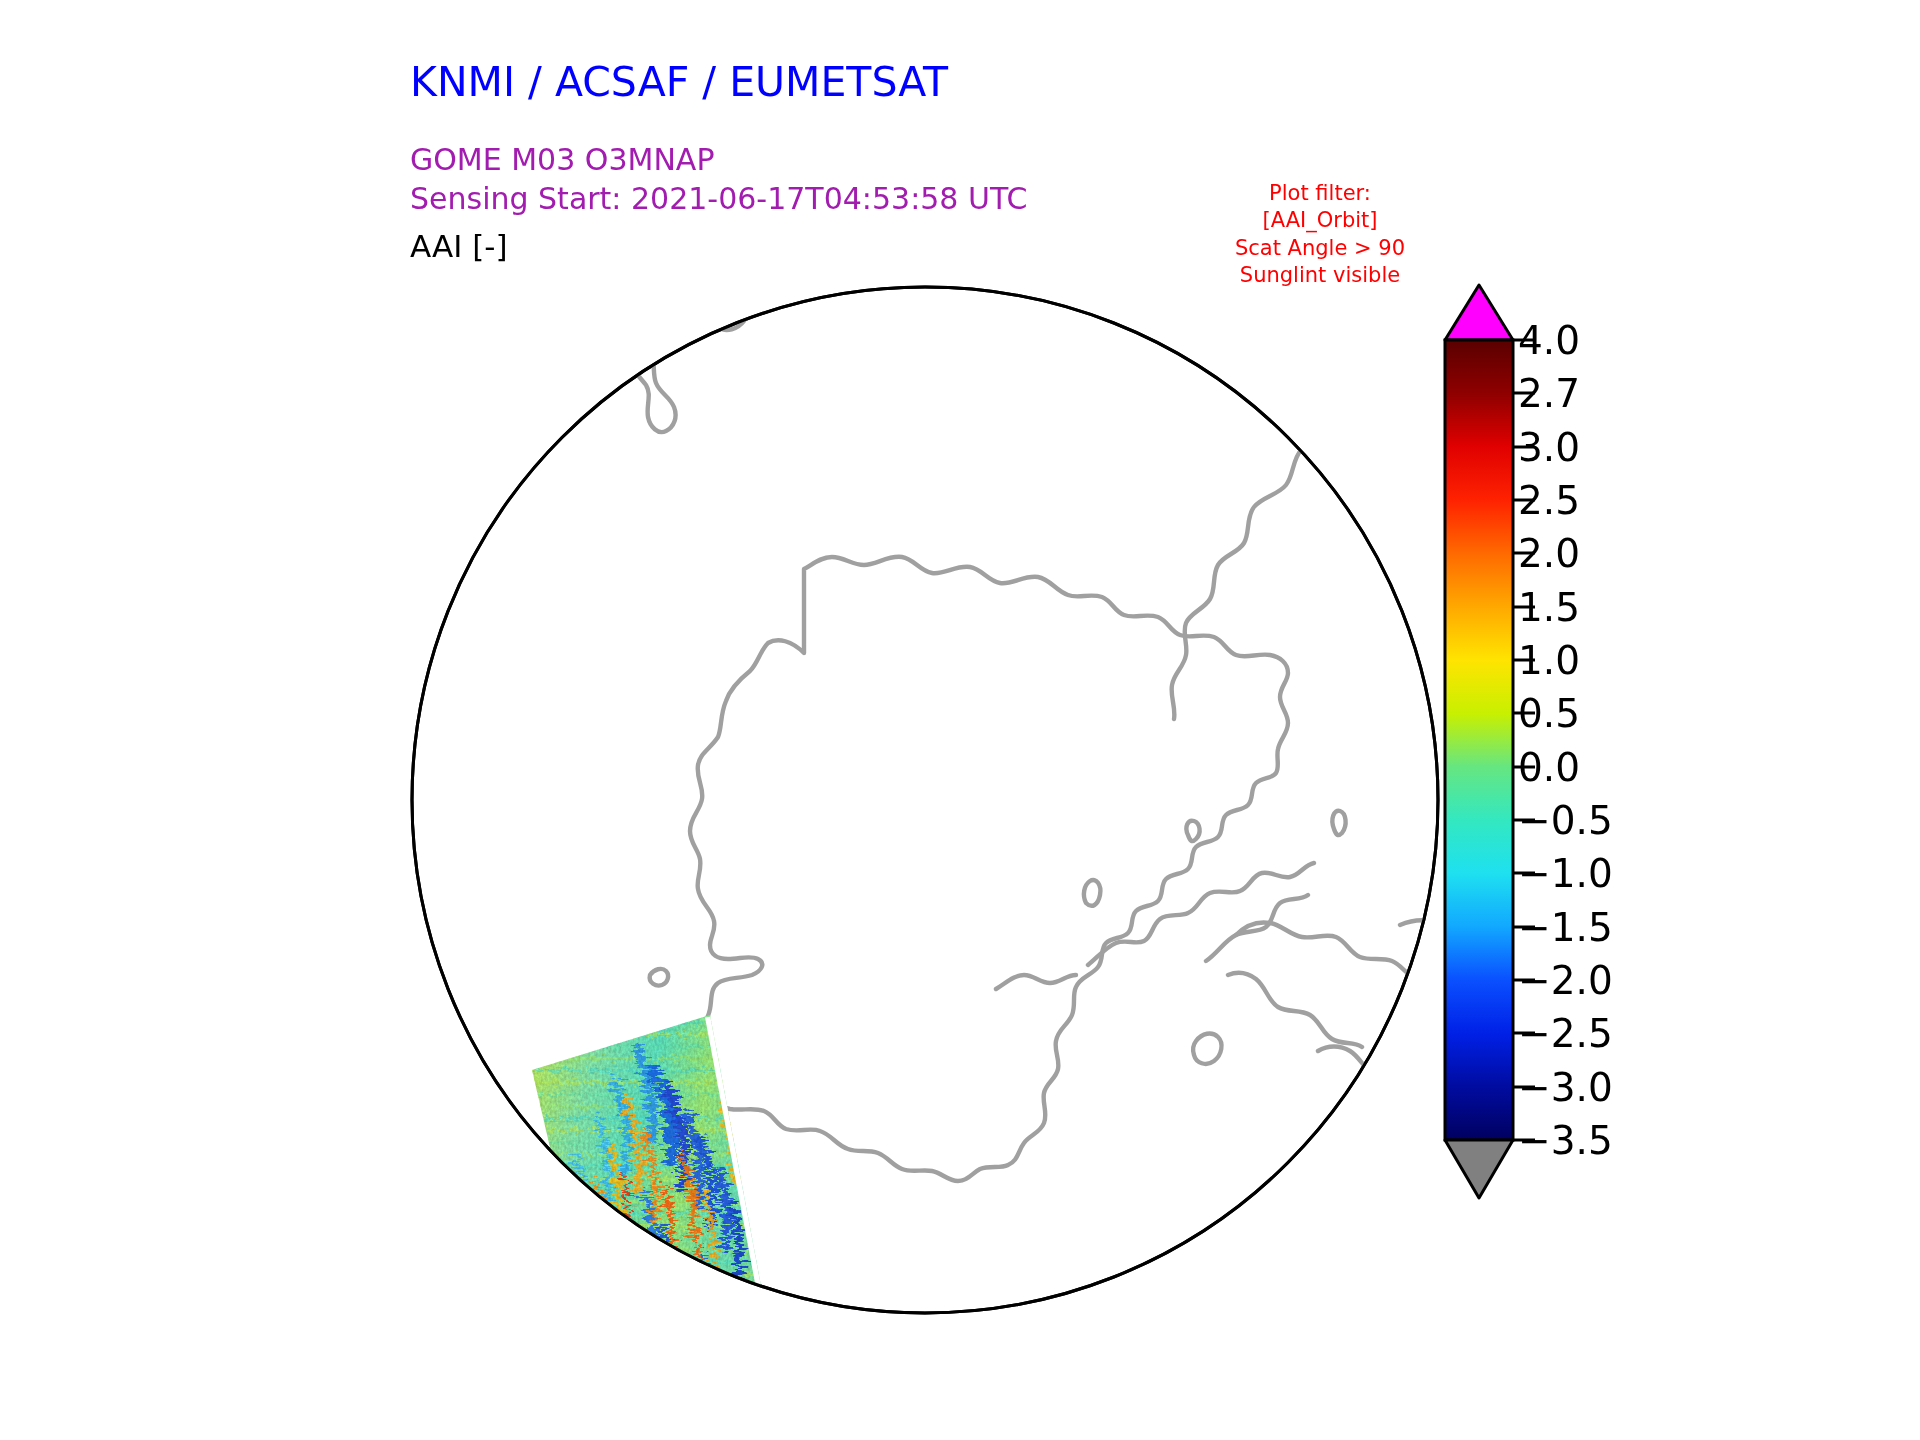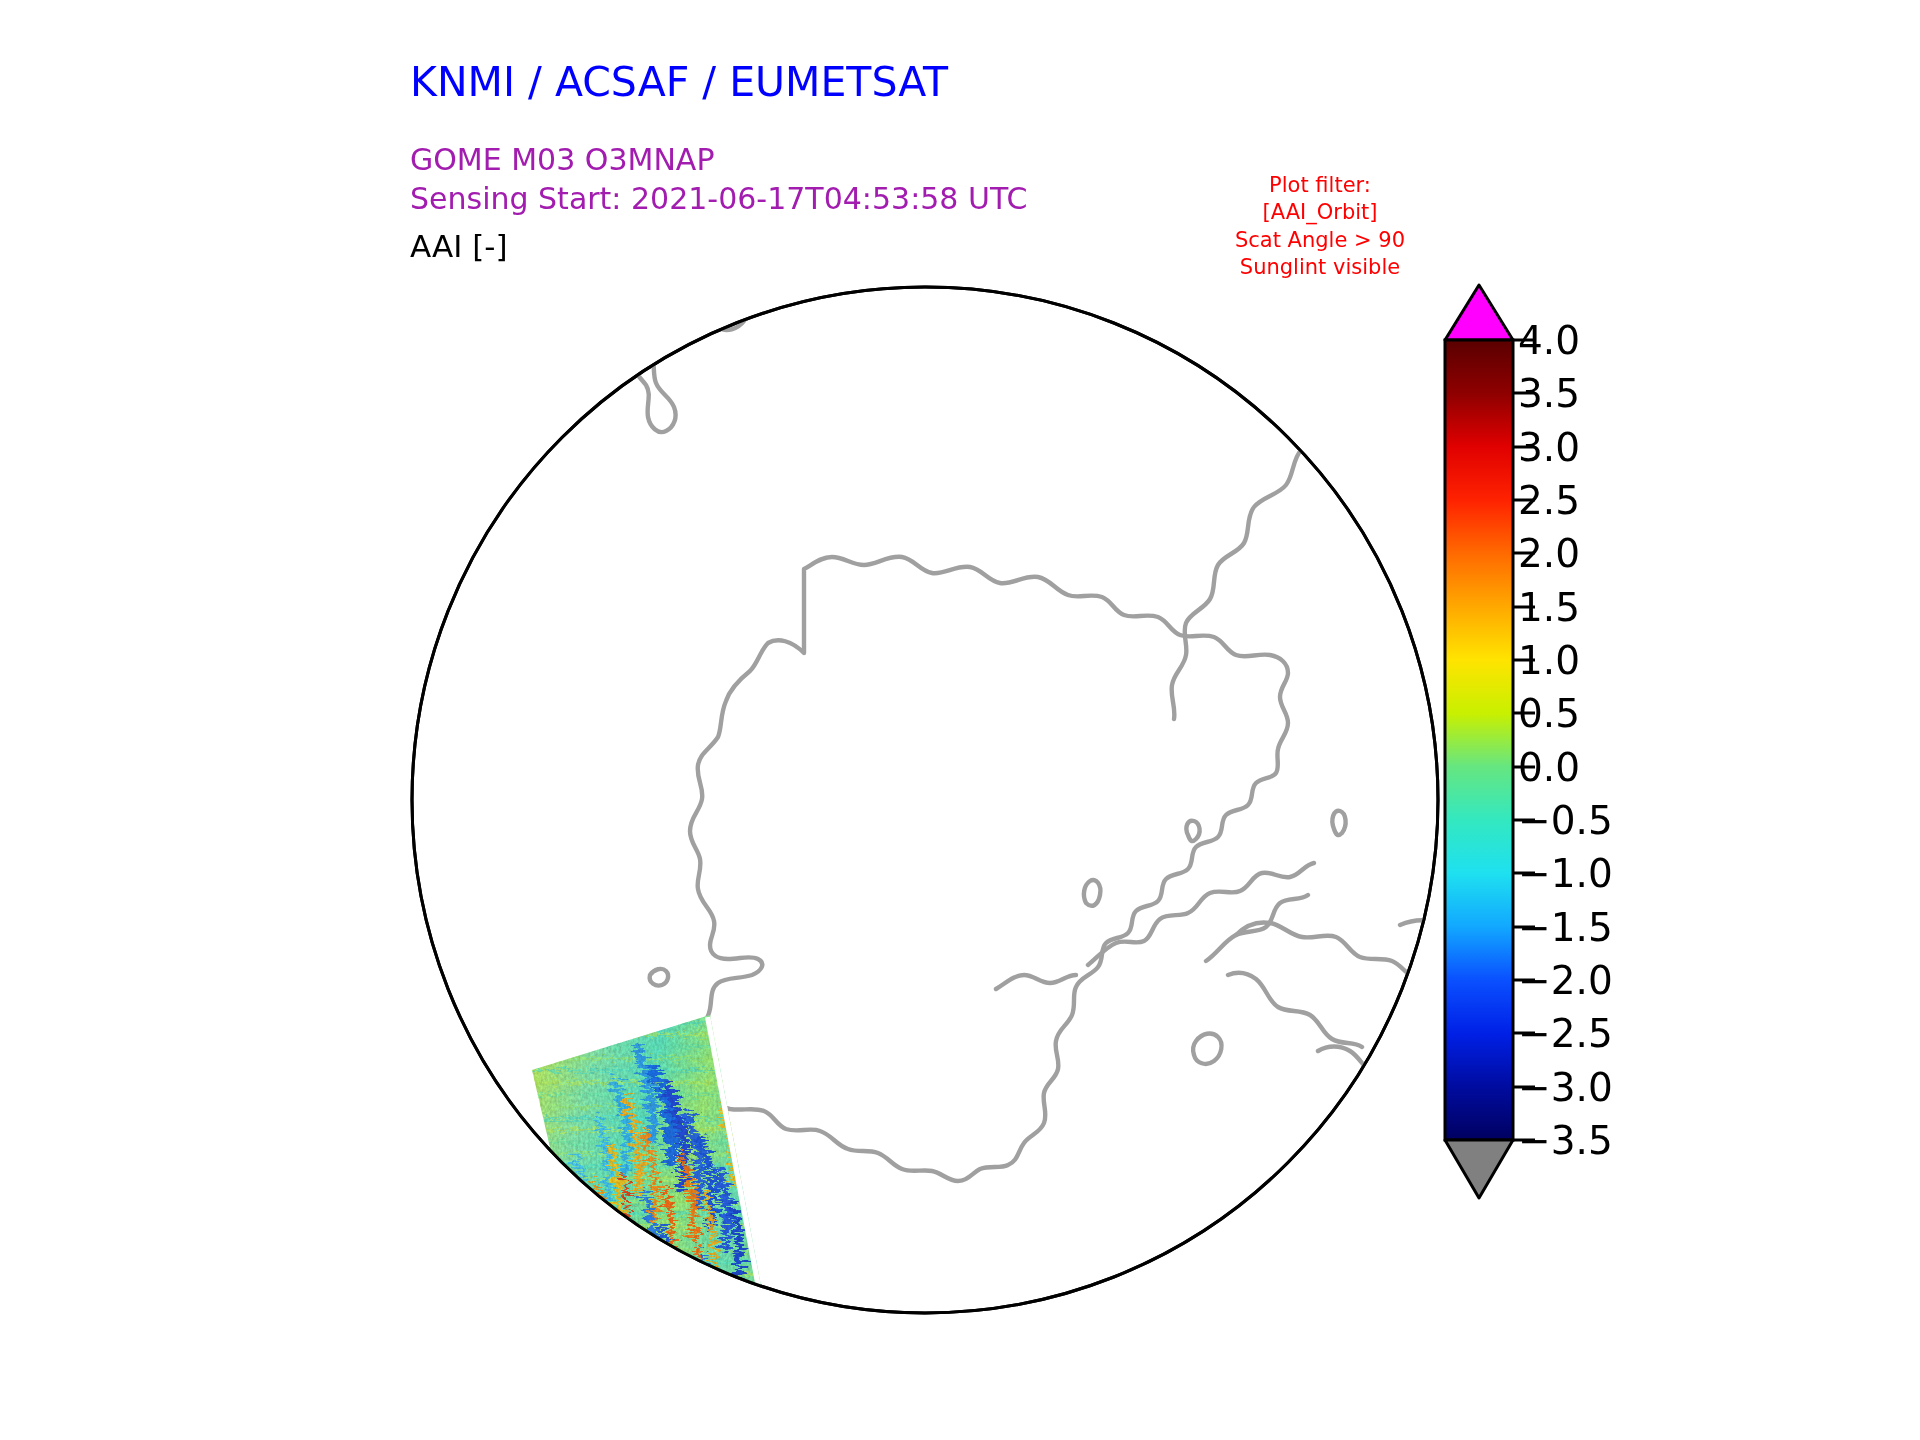--- a/index.html
+++ b/index.html
@@ -54,21 +54,21 @@
     position: absolute;
     left: 410px;
     top: 228px;
     width: 830px;
     font-size: 31px;
     color: #000000;
   }
   .filter-block {
     position: absolute;
     left: 1175px;
-    top: 172px;
+    top: 180px;
     width: 290px;
     text-align: center;
     font-size: 21px;
     color: #ff0000;
     line-height: 1.30;
   }
 
   
   .map-area {
     position: absolute;
@@ -507,21 +507,21 @@
         <line x1="73" y1="593" x2="95" y2="593"></line>
         <line x1="73" y1="647" x2="95" y2="647"></line>
         <line x1="73" y1="700" x2="95" y2="700"></line>
         <line x1="73" y1="753" x2="95" y2="753"></line>
         <line x1="73" y1="807" x2="95" y2="807"></line>
         <line x1="73" y1="860" x2="95" y2="860"></line>
       </g>
     </svg>
 
     <div class="cb-label" style="top:60px">4.0</div>
-    <div class="cb-label" style="top:113px">3.5</div>
+    <div class="cb-label" style="top:113px">2.7</div>
     <div class="cb-label" style="top:167px">3.0</div>
     <div class="cb-label" style="top:220px">2.5</div>
     <div class="cb-label" style="top:273px">2.0</div>
     <div class="cb-label" style="top:327px">1.5</div>
     <div class="cb-label" style="top:380px">1.0</div>
     <div class="cb-label" style="top:433px">0.5</div>
     <div class="cb-label" style="top:487px">0.0</div>
     <div class="cb-label" style="top:540px">−0.5</div>
     <div class="cb-label" style="top:593px">−1.0</div>
     <div class="cb-label" style="top:647px">−1.5</div>

